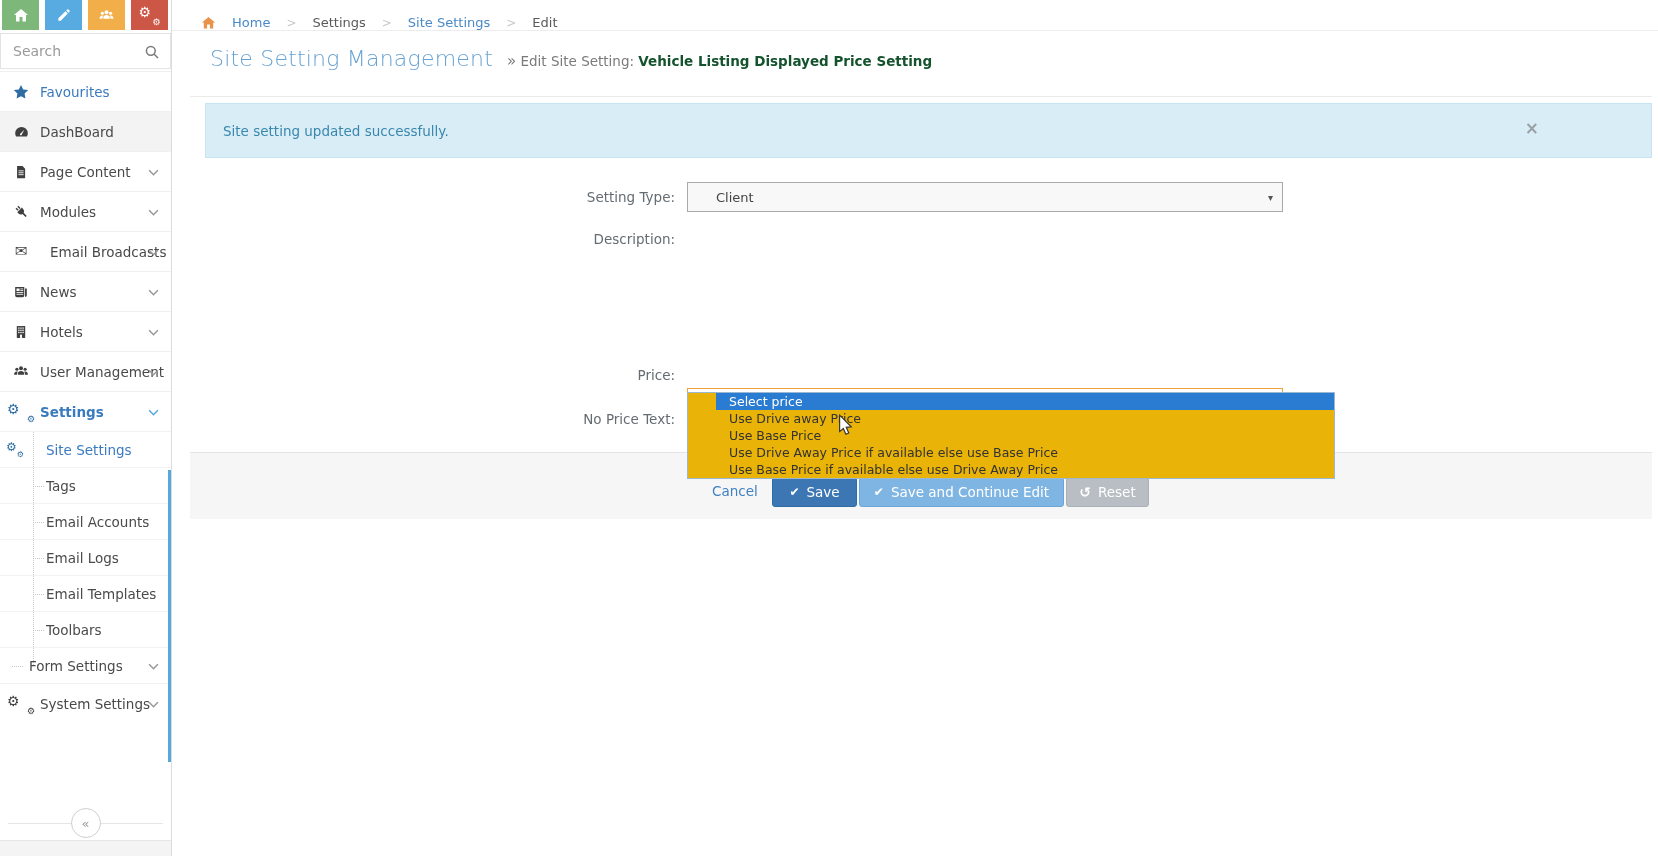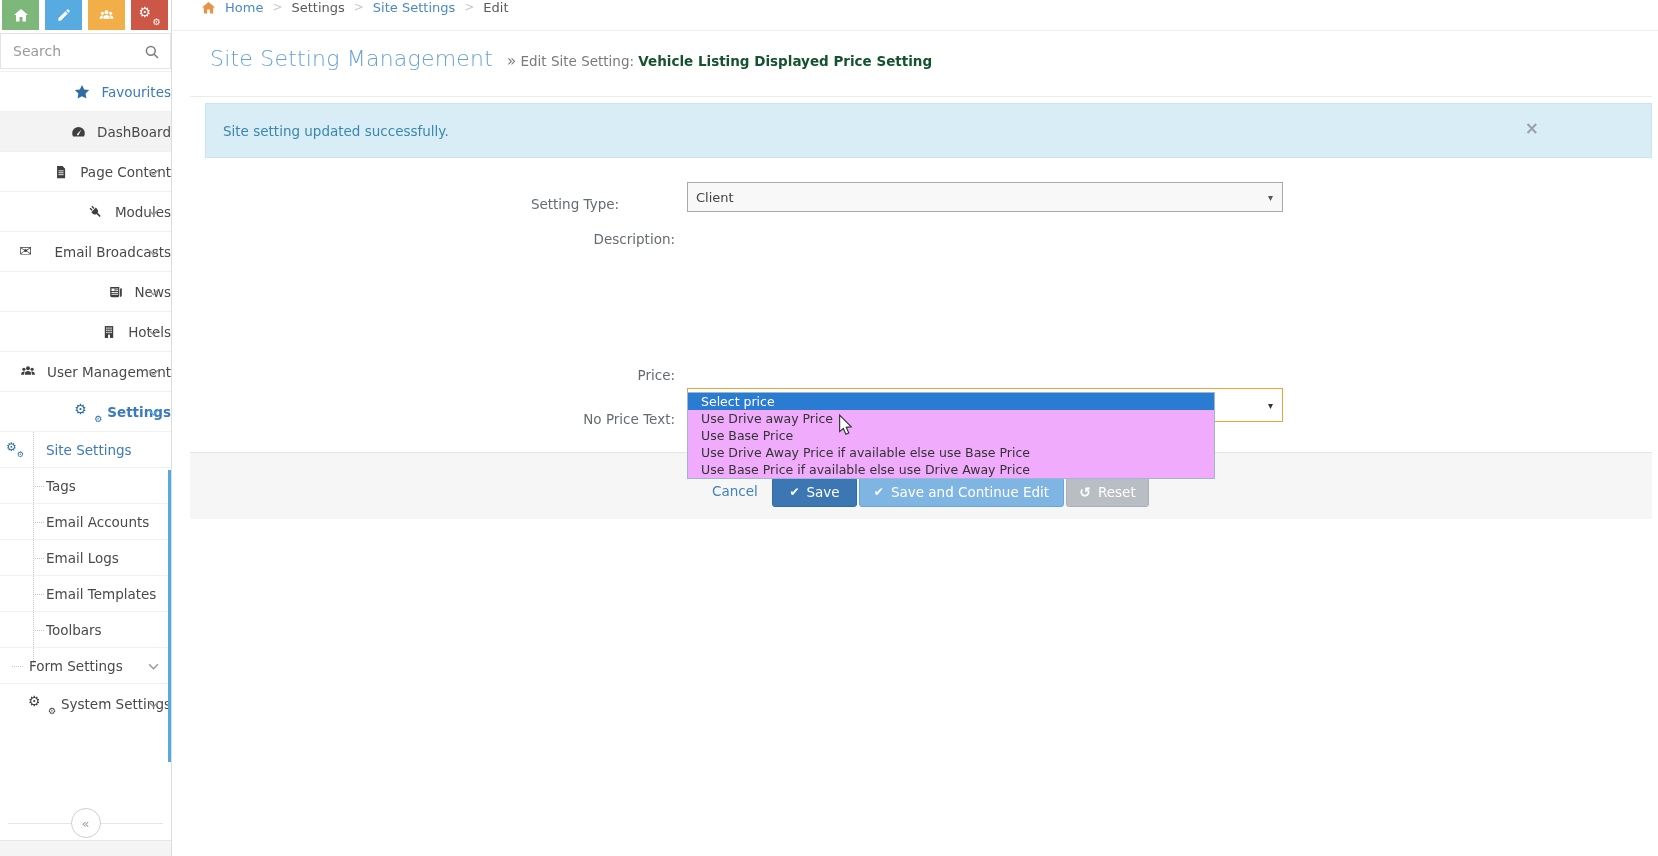--- a/index.html
+++ b/index.html
@@ -16,21 +16,21 @@
   .hbtn.orange{background:#f2af49;}
   .hbtn.red{background:#cc5746;}
   .gearpair{position:relative;width:18px;height:16px;font-family:"DejaVu Sans",sans-serif;}
   .gearpair .g1{position:absolute;left:-2px;top:-3px;font-size:14px;line-height:16px;}
   .gearpair .g2{position:absolute;right:-2px;bottom:-4px;font-size:9px;line-height:9px;}
   .search-wrap{position:relative;margin:3px 0 0 0;width:171px;box-sizing:border-box;border:1px solid #e3e3e3;background:#fff;height:36px;}
   .search-wrap input{border:0;outline:none;width:130px;height:34px;padding:0 0 0 12px;font-size:14px;color:#666;background:transparent;font-family:inherit;}
   .search-wrap input::placeholder{color:#9a9a9a;}
   .search-ic{position:absolute;right:10px;top:10px;}
   .nav{margin-top:2px;}
-  .srow{position:relative;height:40px;display:flex;align-items:center;border-top:1px solid #f0f0f0;padding-left:9px;box-sizing:border-box;background:#fff;cursor:pointer;justify-content:flex-end;}
+  .srow{position:relative;height:40px;display:flex;align-items:center;border-top:1px solid #f0f0f0;padding-left:9px;box-sizing:border-box;background:#fff;cursor:pointer;}
   .srow .ic{width:24px;display:flex;justify-content:center;color:#3f3f3f;font-family:"DejaVu Sans",sans-serif;}
   .srow .lbl{margin-left:7px;color:#494949;font-size:13.5px;white-space:nowrap;}
   .srow .chev{position:absolute;right:12px;top:17px;}
   .srow.shaded{background:#f3f3f3;}
   .srow.bluetext .lbl{color:#3a7abf;font-weight:bold;}
   .srow.fav .lbl{color:#3a7abf;font-weight:normal;}
   .srow .ic.blue, .subrow .ic.blue{color:#2e6da4;}
   .submenu{position:relative;background:#fff;}
   .vguide{position:absolute;left:33px;top:0;bottom:18px;border-left:1px dotted #c9c9c9;}
   .subrow{position:relative;height:36px;display:flex;align-items:center;border-top:1px solid #f2f2f2;box-sizing:border-box;cursor:pointer;}
@@ -41,42 +41,42 @@
   .subrow.formrow .slbl{margin-left:29px;}
   .subrow .chev{position:absolute;right:12px;top:15px;}
   .bluebar{position:absolute;right:0;top:470px;width:3px;height:292px;background:#55aadd;}
   .collapse-ctl{position:absolute;left:0;top:806px;width:171px;height:34px;display:flex;align-items:center;justify-content:center;}
   .collapse-ctl .hline{position:absolute;left:8px;right:8px;top:17px;border-top:1px solid #e6e6e6;}
   .collapse-btn{position:relative;width:28px;height:28px;border-radius:50%;border:1px solid #cfcfcf;background:#fff;color:#9a9a9a;display:flex;align-items:center;justify-content:center;font-size:13px;cursor:pointer;}
   .sidebar-bottom{position:absolute;left:0;top:840px;width:171px;height:16px;background:#f4f4f4;border-top:1px solid #e6e6e6;}
 
   
   .main{position:absolute;left:172px;top:0;width:1486px;height:856px;background:#fff;}
-  .breadcrumb{position:absolute;left:0;top:0;width:100%;height:31px;border-bottom:1px solid #ededed;display:flex;align-items:flex-start;padding-left:29px;box-sizing:border-box;gap:9px;background:#fff;}
+  .breadcrumb{position:absolute;left:0;top:0;width:100%;height:31px;border-bottom:1px solid #ededed;display:flex;align-items:flex-end;padding-left:29px;box-sizing:border-box;gap:16px;background:#fff;}
   .breadcrumb .bc-link{color:#4a89c8;cursor:pointer;text-decoration:none;}
   .breadcrumb .bc-plain{color:#5a5a5a;}
   .breadcrumb .sep{color:#c9c9c9;font-size:12px;}
   .page-head{position:absolute;left:38px;top:46px;display:flex;align-items:baseline;}
   .page-title{font-size:22px;font-weight:300;color:#67a2d4;letter-spacing:.2px;text-align:center;}
   .page-sub{margin-left:14px;color:#7a7a7a;font-size:13.5px;}
   .page-sub .arrow{font-size:15px;color:#777;}
   .page-sub b{color:#14532d;}
   .head-divider{position:absolute;left:18px;right:6px;top:96px;border-top:1px solid #ebebeb;}
 
   .alert{position:absolute;left:33px;top:103px;width:1447px;height:55px;box-sizing:border-box;background:#d9edf7;border:1px solid #c7e4f2;color:#3a87ad;display:flex;align-items:center;padding-left:17px;font-size:13.5px;}
   .alert .close{position:absolute;right:112px;top:16px;color:#9aa0a6;font-size:17px;font-weight:bold;cursor:pointer;line-height:1;}
 
   .flabel{position:absolute;left:303px;width:200px;text-align:right;color:#646c72;font-size:13.5px;}
   .field{position:absolute;left:515px;width:596px;box-sizing:border-box;}
-  .sel{border:1px solid #a9a9a9;background:#f8f8f8;display:flex;align-items:center;padding-left:8px;position:relative;cursor:pointer;}
+  .sel{border:1px solid #a9a9a9;background:#f8f8f8;display:flex;align-items:center;padding-left:28px;position:relative;cursor:pointer;}
   .sel .caret{position:absolute;right:9px;top:50%;transform:translateY(-50%);font-size:10px;color:#555;font-family:"DejaVu Sans",sans-serif;}
   .sel.focused{border:1px solid #eda338;background:#fff;}
   .txtarea{border:1px solid #b3b3b3;background:#fff;position:relative;padding:9px 12px;color:#555;}
   .grip{position:absolute;right:1px;bottom:1px;}
-  .dropdown{position:absolute;left:515px;top:392px;width:528px;box-sizing:border-box;background:#f0abfc;border:1px solid #9cb8d0;z-index:30;}
+  .dropdown{position:absolute;left:515px;top:392px;width:648px;box-sizing:border-box;background:#eab308;border:1px solid #9cb8d0;z-index:30;padding-left:28px;}
   .opt{height:17px;line-height:17px;padding-left:13px;font-size:12.5px;color:#333;white-space:nowrap;overflow:hidden;cursor:pointer;}
   .opt.hl{background:#2a7bd2;color:#fff;}
 
   .footer-strip{position:absolute;left:18px;top:452px;width:1462px;height:66px;background:#f6f6f6;border-top:1px solid #e4e4e4;z-index:1;}
   .btn{position:absolute;top:477px;height:30px;box-sizing:border-box;border-radius:3px;color:#fff;font-size:13.5px;display:flex;align-items:center;justify-content:center;gap:7px;z-index:2;cursor:pointer;border:1px solid transparent;font-family:inherit;}
   .btn .bic{font-family:"DejaVu Sans",sans-serif;font-size:12px;}
   .btn-save{left:600px;width:85px;background:#3c77b3;border-color:#2d6da3;}
   .btn-savec{left:687px;width:205px;background:#7fb5e2;border-color:#6aa7d8;}
   .btn-reset{left:894px;width:83px;background:#b8bec3;border-color:#abb1b6;}
   .cancel-link{position:absolute;left:540px;top:483px;color:#3f81c1;font-size:13.5px;cursor:pointer;z-index:2;text-decoration:none;}
@@ -376,21 +376,21 @@
         <b>Vehicle Listing Displayed Price Setting</b>
       </span>
     </div>
     <div class="head-divider"></div>
 
     <div class="alert">
       <span>Site setting updated successfully.</span>
       <span class="close">×</span>
     </div>
 
-    <div class="flabel" style="top:196px;text-align:center;">Setting Type:</div>
+    <div class="flabel" style="top:189px;">Setting Type:</div>
     <div class="field sel" style="top:182px;height:30px;">
       <span>Client</span>
       <span class="caret">▾</span>
     </div>
 
     <div class="flabel" style="top:231px;">Description:</div>
 
     <div class="flabel" style="top:367px;">Price:</div>
     <div class="field sel focused" style="top:358px;height:34px;background:#fff;">
       <span>Use Base Price if available else use Drive Away Price</span>

